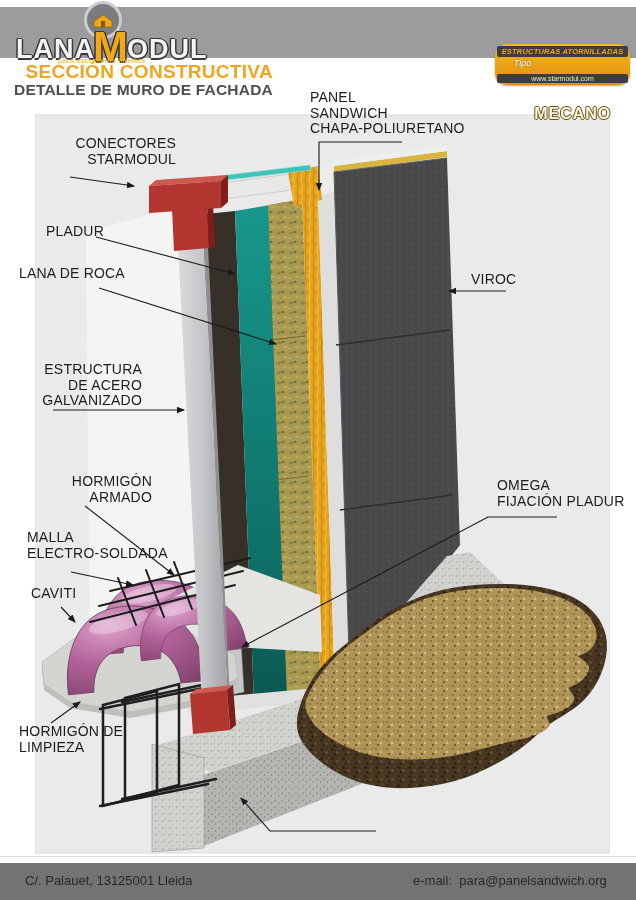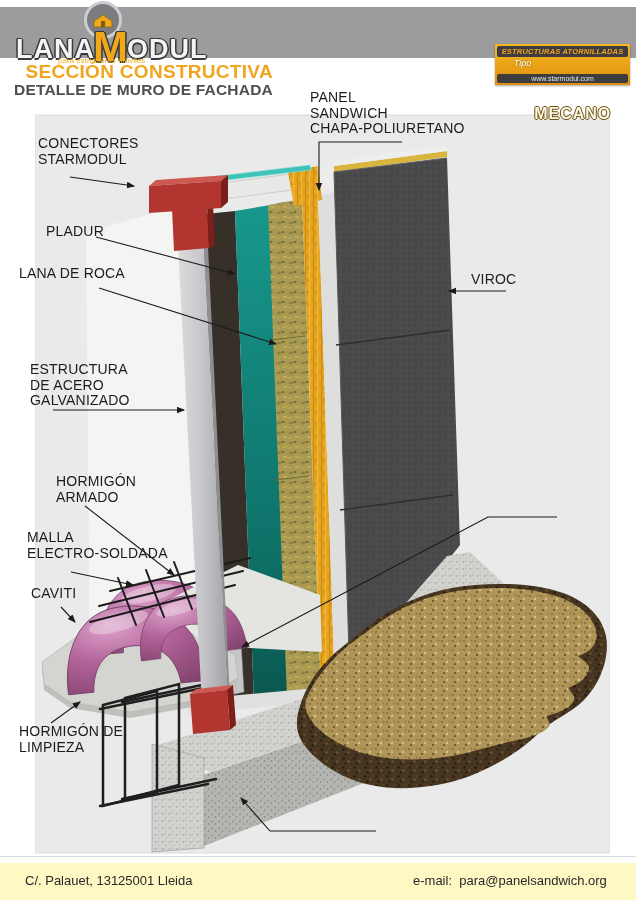--- a/index.html
+++ b/index.html
@@ -10,55 +10,55 @@
   .logo{position:absolute;left:8px;top:0;width:200px;height:68px;z-index:5;}
   .logo-text{position:absolute;left:8px;top:20px;white-space:nowrap;font-weight:bold;letter-spacing:1px;}
   .logo-star,.logo-odul{font-size:27px;color:#f4f4f4;
      text-shadow:-1.5px 0 #3a3a3c,1.5px 0 #3a3a3c,0 -1.5px #3a3a3c,0 1.5px #3a3a3c,1px 1px #3a3a3c,-1px -1px #3a3a3c;}
   .logo-m{font-size:42px;color:#f0a818;position:relative;top:3px;margin:0 -2px;
      text-shadow:-1.5px 0 #3a3a3c,1.5px 0 #3a3a3c,0 -1.5px #3a3a3c,0 1.5px #3a3a3c,1px 1px #3a3a3c,-1px -1px #3a3a3c;}
   .logo-circle{position:absolute;left:76px;top:1px;width:38px;height:38px;border-radius:50%;
      background:#7c7c80;border:3px solid #cdcdd1;box-sizing:border-box;
      display:flex;align-items:center;justify-content:center;}
   .logo-tagline{position:absolute;left:50px;top:56px;font-size:8px;color:#f0b21e;white-space:nowrap;}
-  .badge{position:absolute;left:495px;top:44px;width:135px;height:41px;border-radius:0;
+  .badge{position:absolute;left:495px;top:44px;width:135px;height:41px;border-radius:12px;
      background:linear-gradient(#f6b81f,#df8e10);box-shadow:0 1px 2px rgba(0,0,0,.35);
      display:flex;flex-direction:column;justify-content:space-between;padding:2px;box-sizing:border-box;z-index:5;}
   .badge-strip{background:#3d3d3f;border-radius:2px;text-align:center;overflow:hidden;}
   .badge-top{height:11px;font-size:7.5px;font-weight:bold;font-style:italic;color:#f2a41e;
      line-height:11px;letter-spacing:.2px;white-space:nowrap;}
   .badge-mid{height:15px;display:flex;justify-content:center;gap:3px;}
   .badge-tipo{font-size:9px;font-style:italic;color:#fff;text-shadow:0 0 2px #7a5c08;}
   .badge-brand{font-size:16px;font-weight:bold;color:#fdf7e9;letter-spacing:1px;
      text-shadow:-1px 0 #6b5208,1px 0 #6b5208,0 -1px #6b5208,0 1px #6b5208;margin-top:47px;}
   .badge-bot{height:9px;font-size:7px;color:#e6e6e6;line-height:9px;}
   .title{position:absolute;left:14px;top:62px;line-height:1.04;z-index:4;text-align:right;}
   .title-main{font-size:19px;font-weight:bold;color:#f1a51f;letter-spacing:.3px;}
   .title-sub{font-size:15.5px;font-weight:bold;color:#4e4e51;letter-spacing:.2px;}
   
   .render{position:absolute;left:35px;top:113px;z-index:1;}
   
   .label{position:absolute;font-size:14px;color:#1c1c1c;line-height:1.12;white-space:pre-line;
      z-index:6;letter-spacing:.2px;}
-  .center{text-align:left;}
+  .center{text-align:right;}
   .lbl-panel{left:310px;top:90px;}
   .lbl-conectores{left:38px;top:136px;width:138px;}
   .lbl-pladur{left:46px;top:224px;}
   .lbl-lana{left:19px;top:266px;}
   .lbl-estructura{left:30px;top:362px;width:112px;}
   .lbl-harmado{left:56px;top:474px;width:96px;}
   .lbl-malla{left:27px;top:530px;}
   .lbl-caviti{left:31px;top:586px;}
   .lbl-limpieza{left:19px;top:724px;}
   .lbl-viroc{left:471px;top:272px;}
   .lbl-omega{left:497px;top:478px;}
   .lbl-cimentacion{left:277px;top:782px;width:142px;}
   
   .footer-line{position:absolute;left:0;top:856px;width:636px;height:1px;background:#d9d9d9;}
-  .footer{position:absolute;left:0;top:863px;width:636px;height:37px;background:#fef9c3;}
+  .footer{position:absolute;left:0;top:863px;width:636px;height:37px;background:#737373;}
   .footer span{position:absolute;top:10px;font-size:13px;color:#28282a;white-space:pre;}
   .f-addr{left:25px;} .f-city{left:118px;} .f-tel{left:232px;} .f-mail{left:413px;}
 </style>
 </head>
 <body>
 
 <div class="page">
 
   <div class="band"></div>
 
@@ -275,20 +275,22 @@
 DE ACERO
 GALVANIZADO</div>
   <div class="label lbl-harmado center">HORMIGÓN
 ARMADO</div>
   <div class="label lbl-malla">MALLA
 ELECTRO-SOLDADA</div>
   <div class="label lbl-caviti">CAVITI</div>
   <div class="label lbl-limpieza">HORMIGÓN DE
 LIMPIEZA</div>
   <div class="label lbl-viroc">VIROC</div>
+  <div class="label lbl-omega">OMEGA
+FIJACIÓN PLADUR</div>
 
   <div class="footer-line"></div>
   <div class="footer">
     <span class="f-addr">C/. Palauet, 131</span>
     <span class="f-city">25001 Lleida</span>
     <span class="f-mail">e-mail:  para@panelsandwich.org</span>
   </div>
 
 </div>
 

